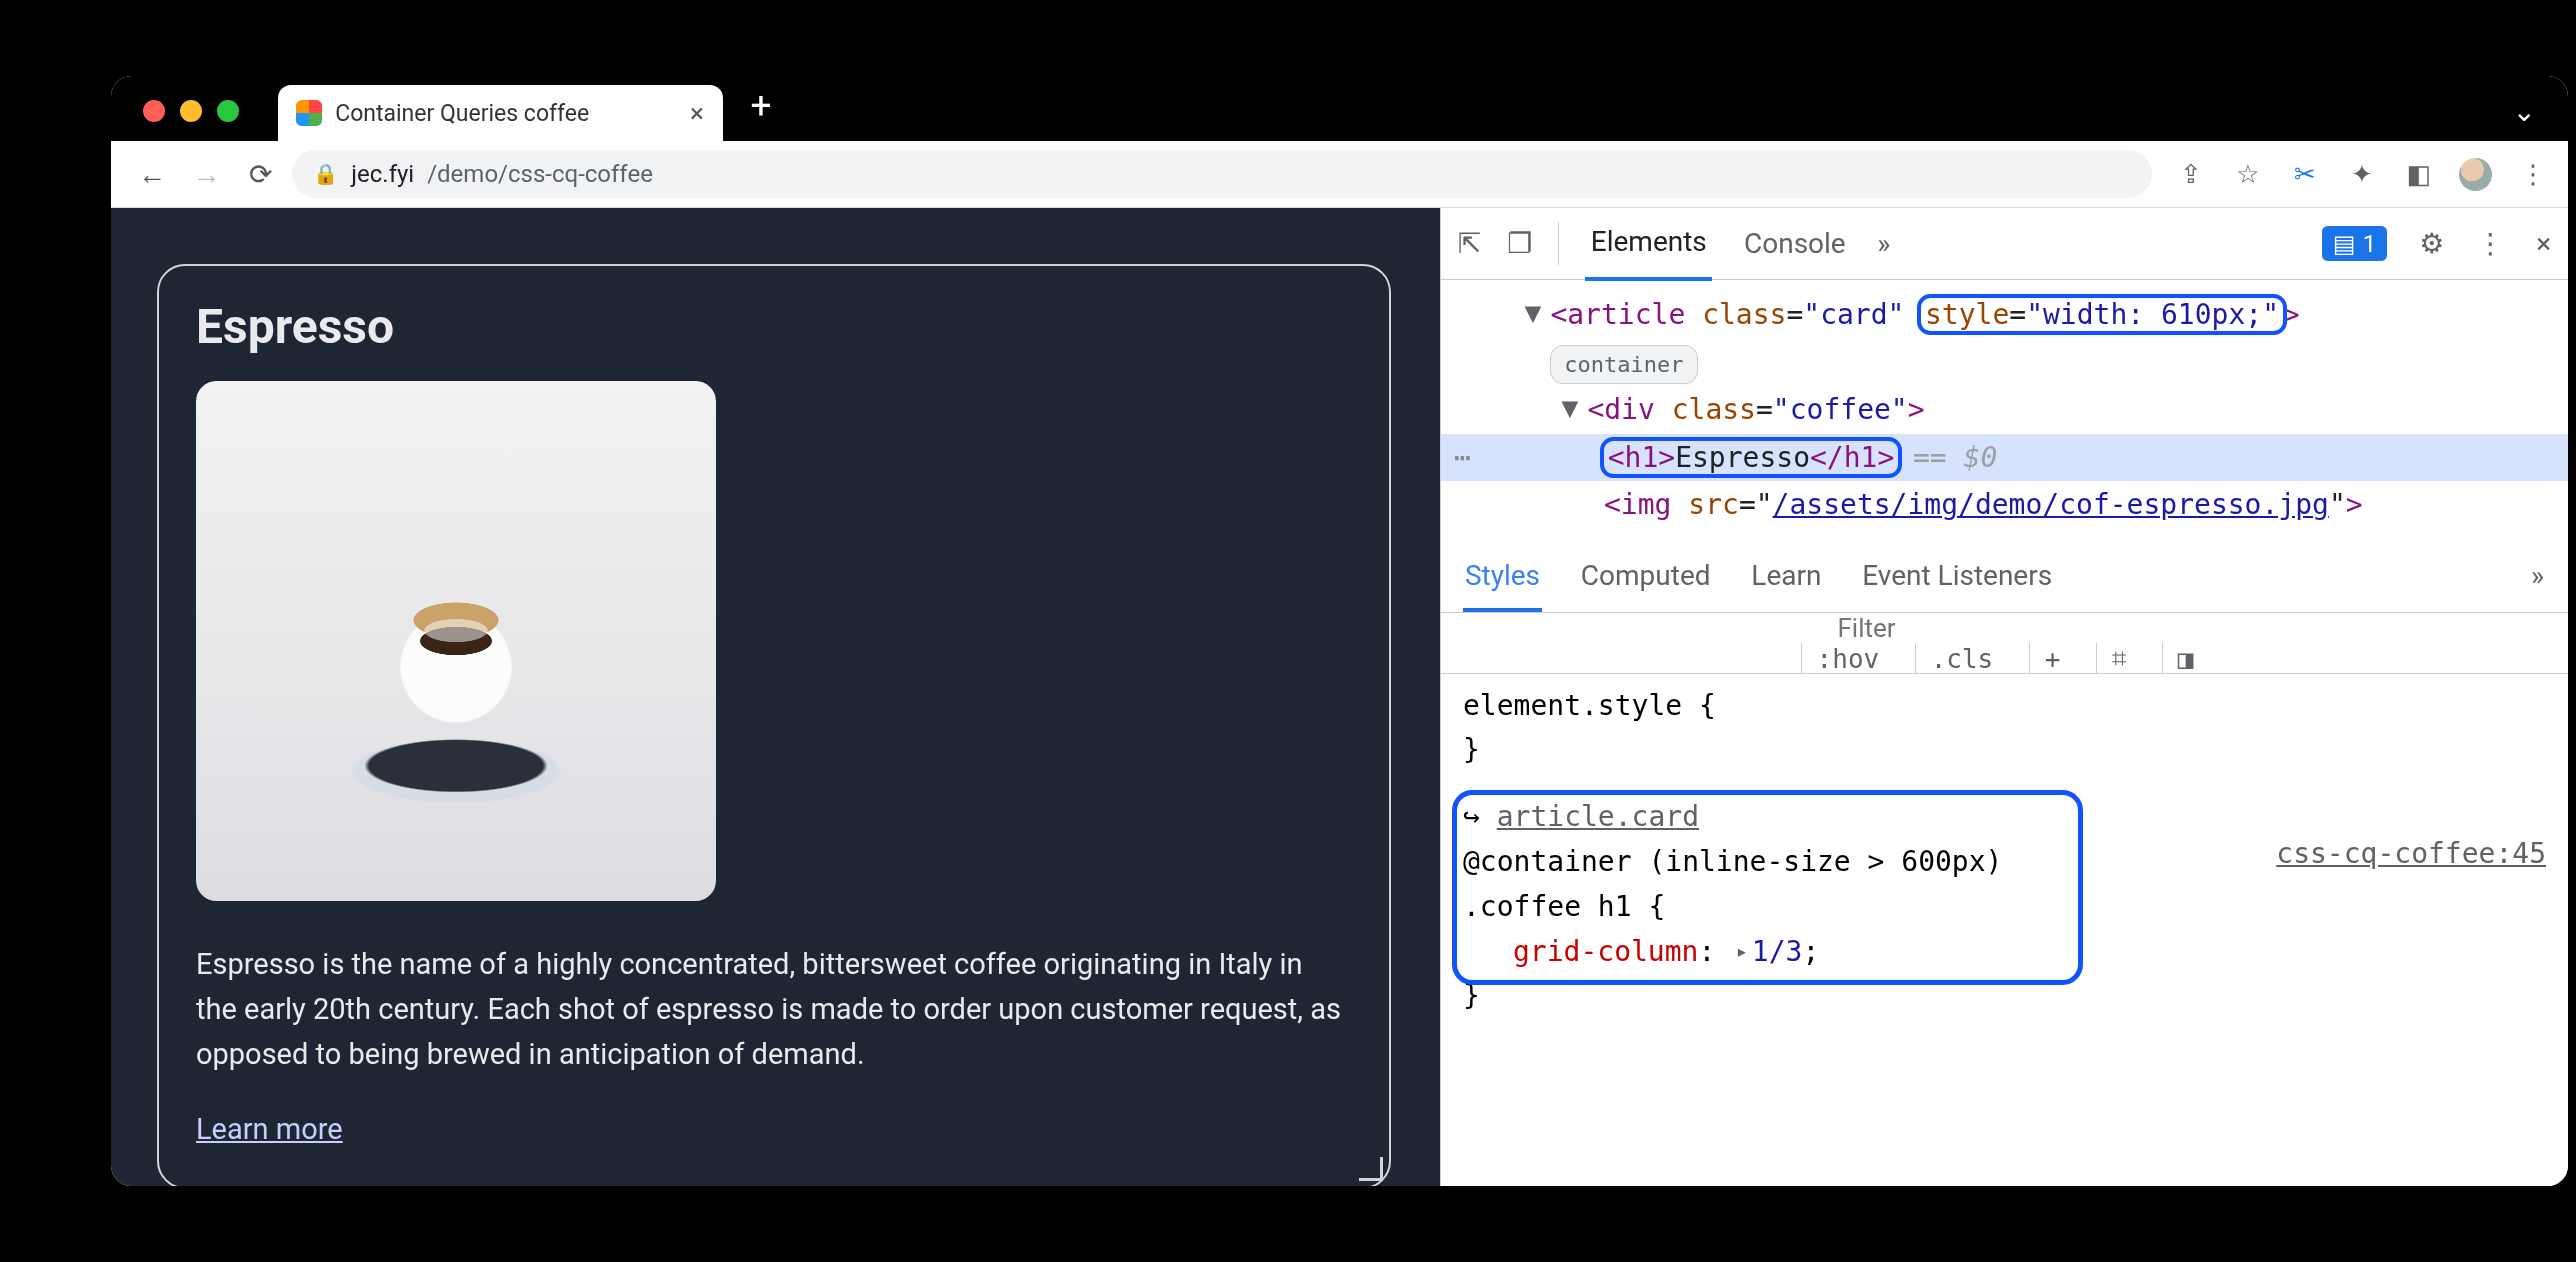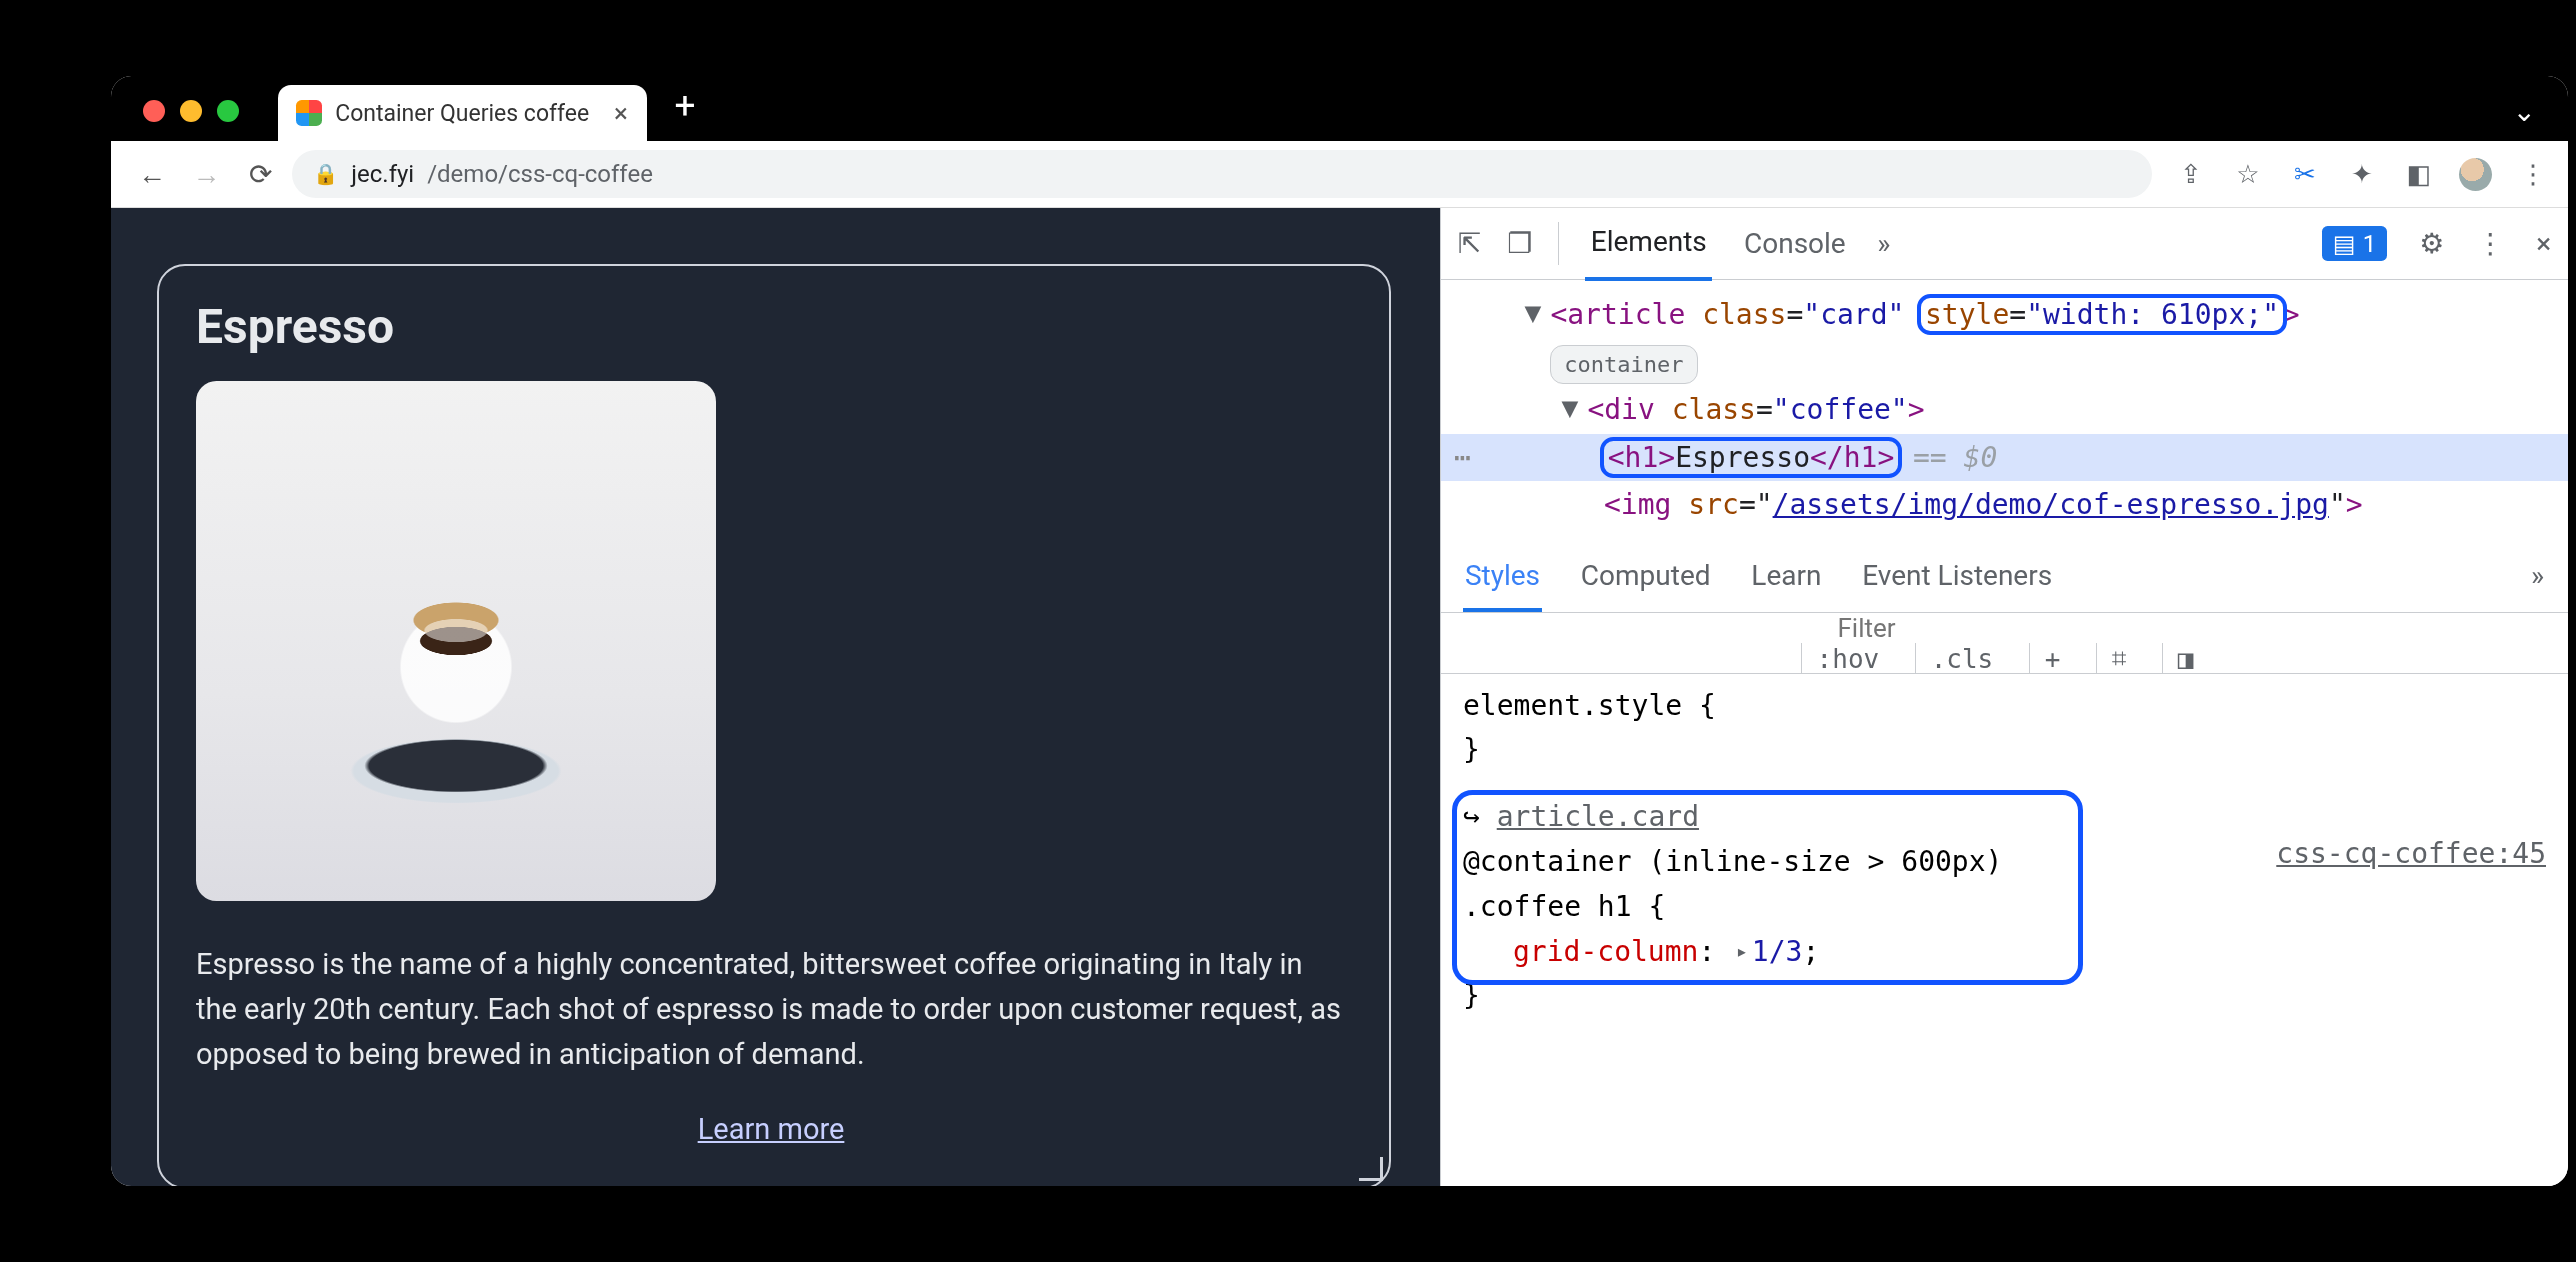--- a/index.html
+++ b/index.html
@@ -17,21 +17,21 @@
   }
   
   .tabstrip {
     height: 65px; background: #000; display: flex; align-items: flex-end; padding-left: 18.6px; position: relative;
   }
   .traffic { position: absolute; left: 32px; top: 24px; display: flex; gap: 15px; }
   .traffic span { width: 22px; height: 22px; border-radius: 50%; display:block; }
   .t-red { background:#ff5f57; } .t-yellow{background:#febc2e;} .t-green{background:#28c840;}
   .tab {
     margin-left: 148px;
-    background:#fff; height: 56px; width: 369px;
+    background:#fff; height: 56px; width: 445px;
     border-top-left-radius: 13px; border-top-right-radius: 13px;
     display:flex; align-items:center; padding:0 18.6px; gap:13px;
     font-size: 23px; color:#333;
   }
   .favicon { width:26px; height:26px; border-radius:5.6px; background: conic-gradient(#f44 0 90deg,#4caf50 0 180deg,#2196f3 0 270deg,#ff9800 0); flex:0 0 26px;}
   .tab .x { margin-left:auto; font-size:26px; color:#555; }
   .newtab { color:#fff; font-size:37px; margin-left:28px; align-self:center; line-height:1; padding-bottom:5.6px;}
   .winmenu { position:absolute; right:32px; top:18.6px; color:#fff; font-size:28px; }
   
   .toolbar {
@@ -64,21 +64,21 @@
     background:
       radial-gradient(ellipse 56px 20.4px at 50% 48%, rgba(255,255,255,.5) 0 55%, transparent 58%),
       radial-gradient(ellipse 61px 24px at 50% 50%, #3a2417 0 58%, transparent 60%),
       radial-gradient(ellipse 72px 30px at 50% 46%, #caa36b 0 58%, transparent 60%),
       radial-gradient(circle 91px at 50% 55%, rgba(255,255,255,.85) 0 60%, transparent 62%),
       radial-gradient(ellipse 158px 46px at 50% 74%, #2a2f39 0 55%, transparent 58%),
       radial-gradient(ellipse 176px 54px at 50% 75%, #d6dde4 0 58%, transparent 60%),
       linear-gradient(180deg,#f2f2f2,#e7e7ea 60%,#dcdce2);
   }
   .card-text { font-size:29px; line-height:1.55; }
-  .learn { display:block; margin-top:35px; color:#c7cfff; text-decoration:underline; font-size:29px;text-align:center;}
+  .learn { display:block; margin-top:35px; color:#c7cfff; text-decoration:underline; font-size:29px;}
   .resizer{ position:absolute; width:24px; height:24px; border-right:3.7px solid #cfd3dc; border-bottom:3.7px solid #cfd3dc; right:5.6px; bottom:5.6px; }
   .card{position:relative;}
   
   .devtools { flex:1; background:#fff; display:flex; flex-direction:column; border-left:0.9px solid #cacdd1; min-width:0;}
   .dt-tabs { height:72px; border-bottom:0.9px solid #cacdd1; display:flex; align-items:center; padding:0 16.7px; gap:26px; font-size:28px; color:#5f6368; }
   .dt-tabs .ico{ font-size:28px; color:#5f6368; }
   .dt-tabs .sep{ width:0.9px; height:43px; background:#cacdd1; }
   .dt-tab { padding:18.6px 5.6px; }
   .dt-tab.active{ color:#202124; border-bottom:4.6px solid #1a73e8; }
   .dt-badge{ display:flex;align-items:center; gap:7.4px; background:#1a73e8; color:#fff; border-radius:5.6px; padding:3.7px 11px; font-size:24px;}

